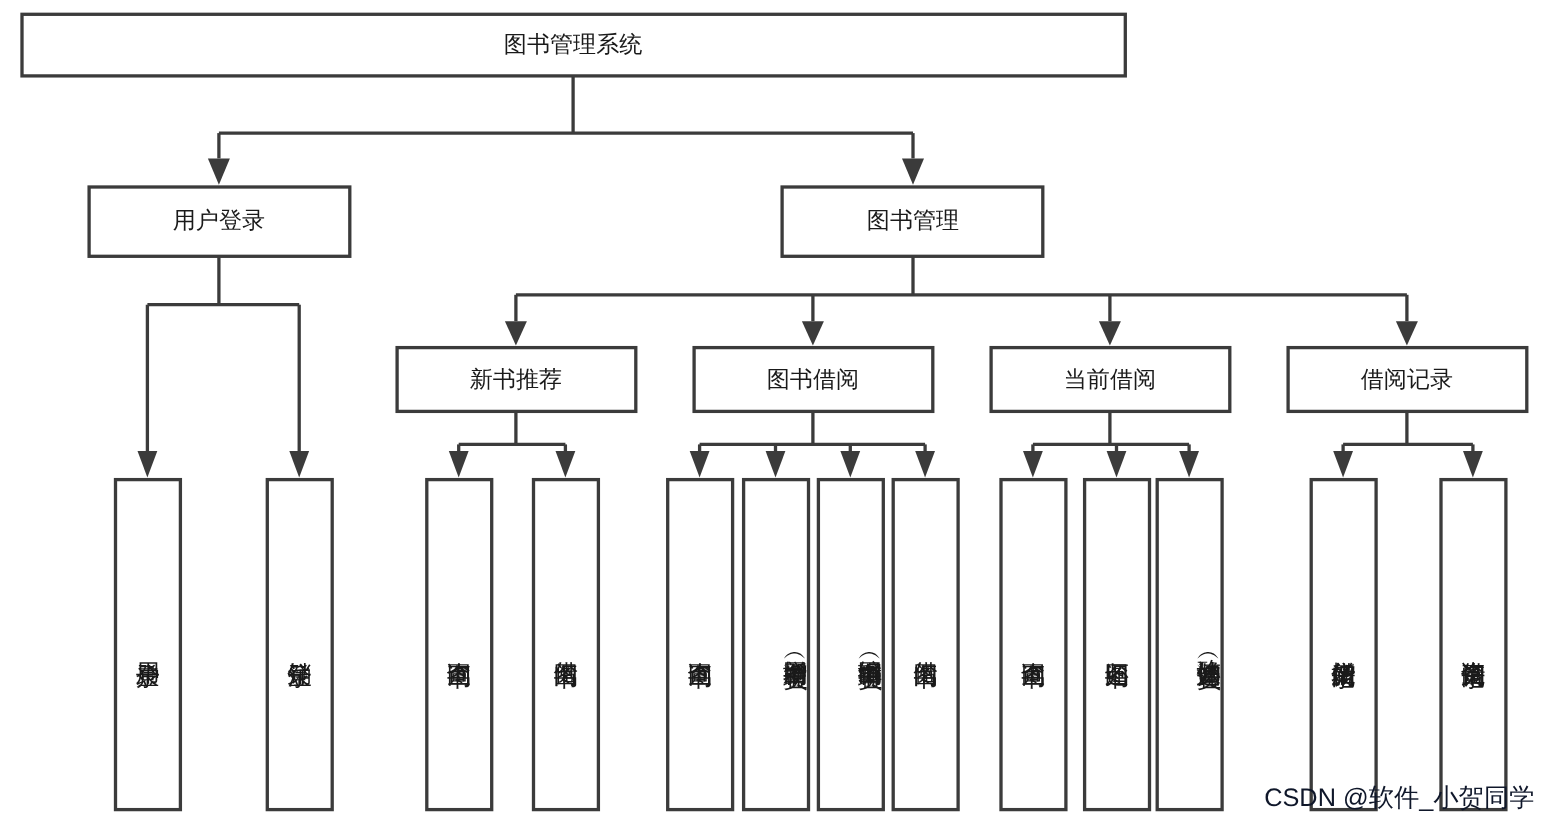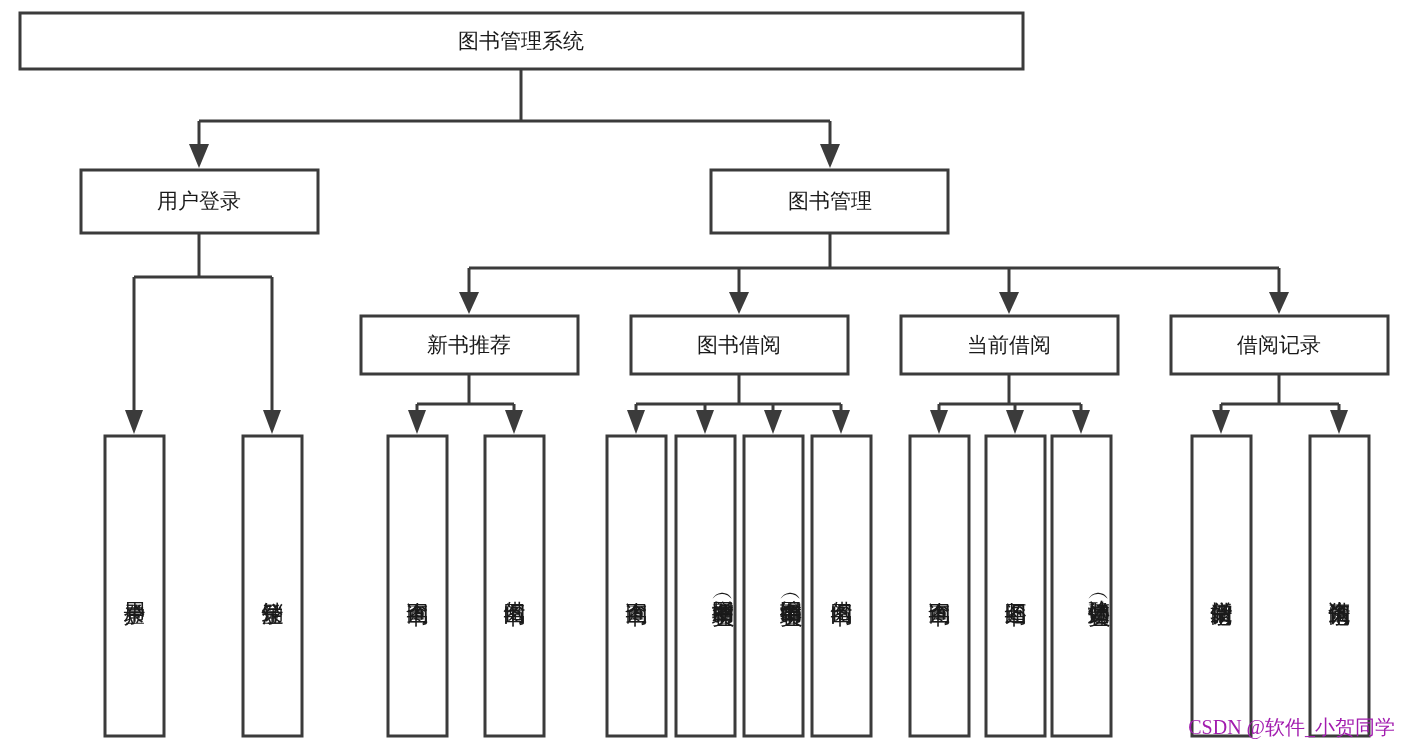--- a/index.html
+++ b/index.html
@@ -61,23 +61,23 @@
     align-items: center;
     justify-content: center;
     text-align: center;
     white-space: nowrap;
     pointer-events: none;
   }
   .watermark {
     position: absolute;
     right: 10px;
     bottom: 6px;
-    font-family: Liberation Serif, serif;
-    font-size: 20px;
-    color: #a21caf;
+    font-family: Liberation Sans, sans-serif;
+    font-size: 23px;
+    color: #0f172a;
     white-space: nowrap;
   }
 </style>
 </head>
 <body>
 
 <div id="diagram-root">
 
   <svg class="diagram-canvas" viewBox="0 0 1405 747">
 

